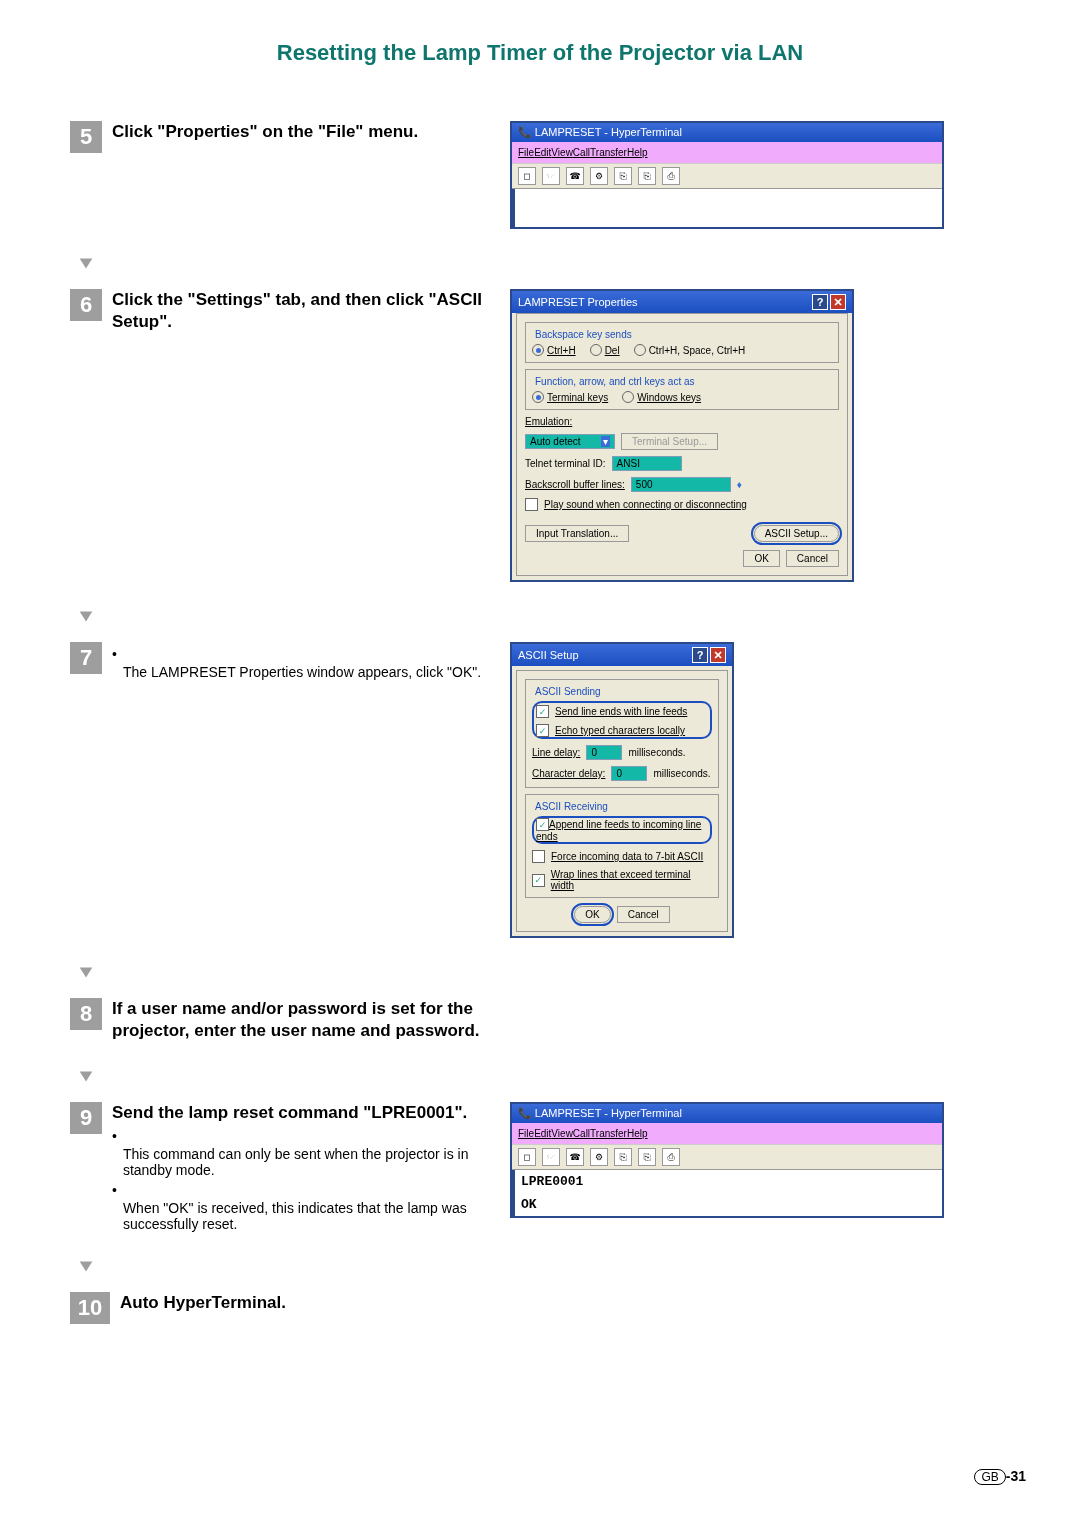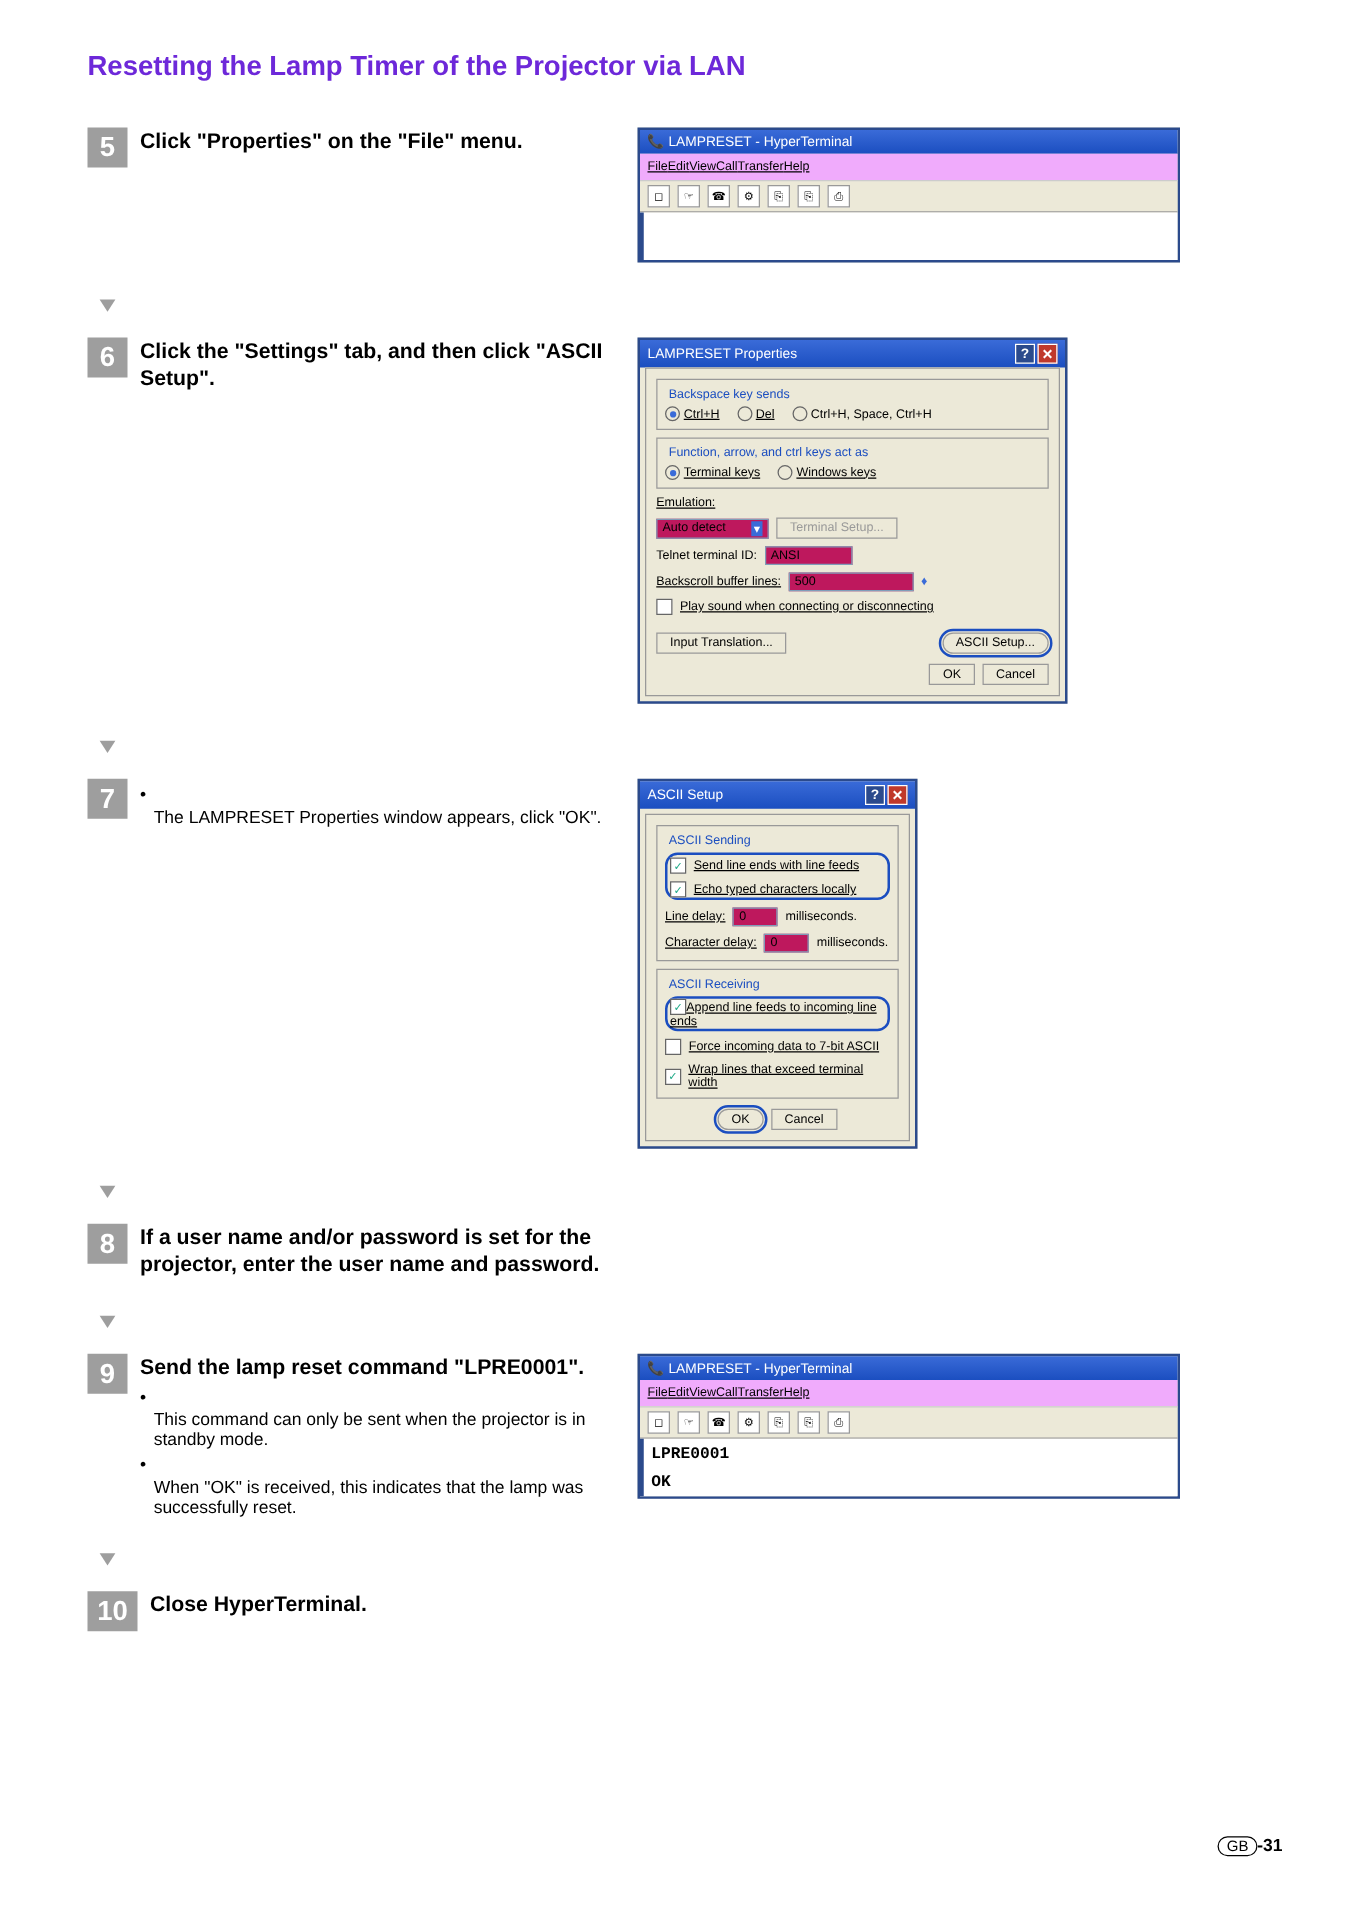--- a/index.html
+++ b/index.html
@@ -1,17 +1,17 @@
 <!DOCTYPE html>
 <html><head>
 <meta charset="utf-8">
 <style>
 body{margin:0;background:#fff;font-family:Arial,Helvetica,sans-serif;color:#000}
 .page{width:1080px;height:1524px;padding:40px 70px;box-sizing:border-box;position:relative}
-.title{color:#6d28d9;font-size:22px;font-weight:bold;text-align:left;margin-bottom:36px}
+.title{color:#0f766e;font-size:22px;font-weight:bold;text-align:center;margin-bottom:55px}
 .step-row{display:flex;align-items:flex-start;margin-bottom:24px}
 .left{width:420px;flex-shrink:0;display:flex}
 .right{flex:1;padding-left:20px}
 .numbox{background:#9e9e9e;color:#fff;width:32px;height:32px;font-size:22px;font-weight:bold;display:flex;align-items:center;justify-content:center;flex-shrink:0;margin-right:10px}
 .step-body{flex:1}
 .step-title{font-weight:bold;font-size:17px;line-height:1.3}
 .step-note{font-size:14px;margin-top:18px}
 .bullet{display:flex;font-size:14px;margin-top:4px}
 .bullet::before{content:"•";margin-right:6px}
 .arrow{width:32px;height:20px;margin:4px 0 16px 0;display:flex;align-items:center;justify-content:center}
@@ -30,21 +30,21 @@
 .tab{border:1px solid #999;border-bottom:none;padding:2px 10px;background:#ece9d8;font-size:10px}
 .tab.active{background:#fff;outline:2px solid #1b4ec0;outline-offset:-1px}
 .dlg-body{background:#ece9d8;padding:8px;border:1px solid #999;margin:0 4px 4px 4px;font-size:10px}
 .group{border:1px solid #999;padding:6px;margin-bottom:6px}
 .group-title{color:#1b4ec0;font-size:10px;margin-top:-12px;background:#ece9d8;display:inline-block;padding:0 3px}
 .radio-row{display:flex;gap:14px;margin-top:4px}
 .radio{display:flex;align-items:center;gap:3px}
 .radio-dot{width:10px;height:10px;border:1px solid #666;border-radius:50%;display:flex;align-items:center;justify-content:center}
 .radio-dot.on::after{content:"";width:5px;height:5px;background:#3a6bd8;border-radius:50%;display:block}
 .row{display:flex;align-items:center;gap:6px;margin-top:6px}
-.sel,.inp{border:1px solid #7f9db9;background:#be185d;padding:1px 4px;font-size:10px}
+.sel,.inp{border:1px solid #7f9db9;background:#14b8a6;padding:1px 4px;font-size:10px}
 .sel{width:80px;display:flex;justify-content:space-between;align-items:center}
 .inp{width:50px}
 .chk{width:11px;height:11px;border:1px solid #666;background:#fff;display:inline-flex;align-items:center;justify-content:center;font-size:9px;color:#2a8}
 .btn{border:1px solid #999;background:#ece9d8;padding:2px 10px;font-size:10px}
 .btnrow{display:flex;justify-content:flex-end;gap:6px;margin-top:8px}
 .ascii{width:220px}
 .footer{position:absolute;bottom:40px;right:54px;font-size:14px}
 .footer .gb{border:1px solid #000;border-radius:10px;padding:0 6px;font-size:12px}
 .underline{text-decoration:underline}
 .oval{border:2px solid #1b4ec0;border-radius:10px;padding:0 2px;display:inline-block}
@@ -307,21 +307,21 @@
   <div class="arrow">
       <svg viewBox="0 0 20 20">
         <polygon points="3,5 17,5 10,16" fill="#9e9e9e"></polygon>
       </svg>
     </div>
 
   <div class="step-row">
     <div class="left">
       <div class="numbox" style="width:40px">10</div>
       <div class="step-body">
-          <div class="step-title">Close HyperTerminal.</div>
+          <div class="step-title">Auto HyperTerminal.</div>
         </div>
     </div>
   </div>
 
   <div class="footer">
     <span class="gb">GB</span><b>-31</b>
   </div>
 </div>
 
 </body></html>

